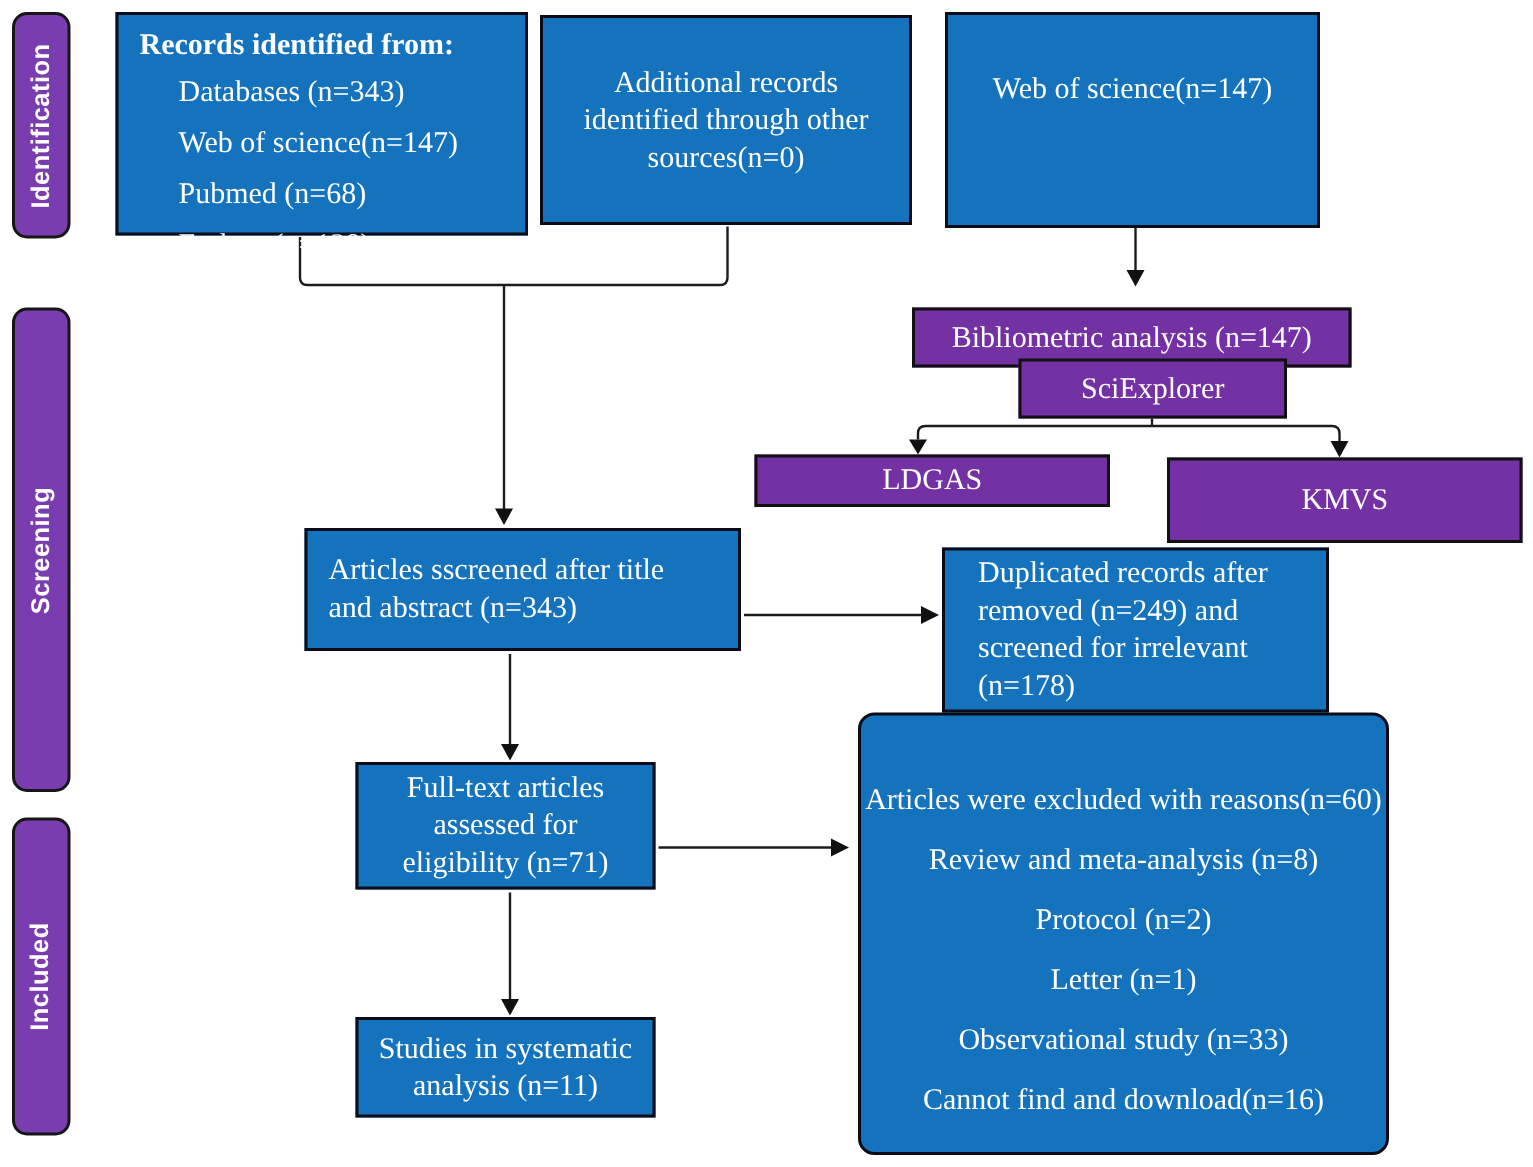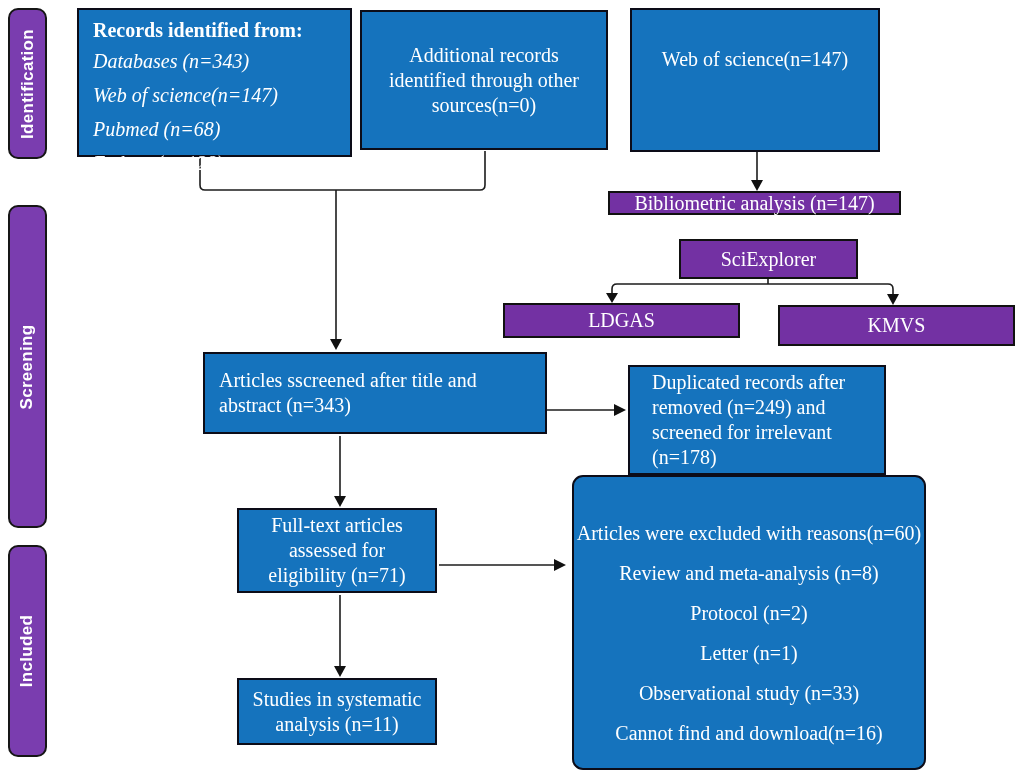--- a/index.html
+++ b/index.html
@@ -55,21 +55,21 @@
     transform:rotate(-90deg);
     white-space:nowrap;
     font-family:"Liberation Sans","DejaVu Sans",sans-serif;
     font-weight:bold;
     font-size:17px;
     letter-spacing:.3px;
   }
   
   #records-box{padding:8px 8px 8px 14px;}
   .records-heading{font-weight:bold;margin-bottom:6px;}
-  .records-line{margin-bottom:9px;font-style:italic;}
+  .records-line{margin-left:26px;margin-bottom:9px;}
   
   #excluded-box{padding-top:44px;text-align:center;border-radius:11px;}
   .excluded-line{margin-bottom:15px;}
 </style>
 </head>
 <body>
 
 <div id="stage">
 
   <svg id="connectors" width="1022" height="778">
@@ -123,37 +123,37 @@
   </div>
 
   <div class="box bluebox center-text" style="left:360px;top:10px;width:248px;height:140px;padding:0 18px;text-align:center;">
     <span>Additional records identified through other sources(n=0)</span>
   </div>
 
   <div class="box bluebox center-text" style="left:630px;top:8px;width:250px;height:144px;padding-bottom:42px;">
     <span>Web of science(n=147)</span>
   </div>
 
-  <div class="box purplebox" style="left:608px;top:191px;width:293px;height:24px;">
+  <div class="box purplebox" style="left:608px;top:205px;width:293px;height:40px;">
     <span>Bibliometric analysis (n=147)</span>
   </div>
 
   <div class="box purplebox" style="left:679px;top:239px;width:179px;height:40px;align-items:center;">
     <span>SciExplorer</span>
   </div>
 
   <div class="box purplebox" style="left:503px;top:303px;width:237px;height:35px;">
     <span>LDGAS</span>
   </div>
 
-  <div class="box purplebox" style="left:778px;top:305px;width:237px;height:41px;align-items:center;">
+  <div class="box purplebox" style="left:778px;top:305px;width:237px;height:57px;align-items:center;">
     <span>KMVS</span>
   </div>
 
-  <div class="box bluebox left-text" style="left:203px;top:352px;width:344px;height:82px;padding-left:14px;padding-right:24px;">
+  <div class="box bluebox left-text" style="left:203px;top:352px;width:291px;height:82px;padding-left:14px;padding-right:24px;">
     <span>Articles sscreened after title and abstract (n=343)</span>
   </div>
 
   <div class="box bluebox left-text" style="left:628px;top:365px;width:258px;height:110px;padding-left:22px;padding-right:32px;">
     <span>Duplicated records after removed (n=249) and screened for irrelevant (n=178)</span>
   </div>
 
   <div class="box bluebox center-text" style="left:237px;top:508px;width:200px;height:85px;padding:0 10px;">
     <span>Full-text articles assessed for eligibility (n=71)</span>
   </div>

